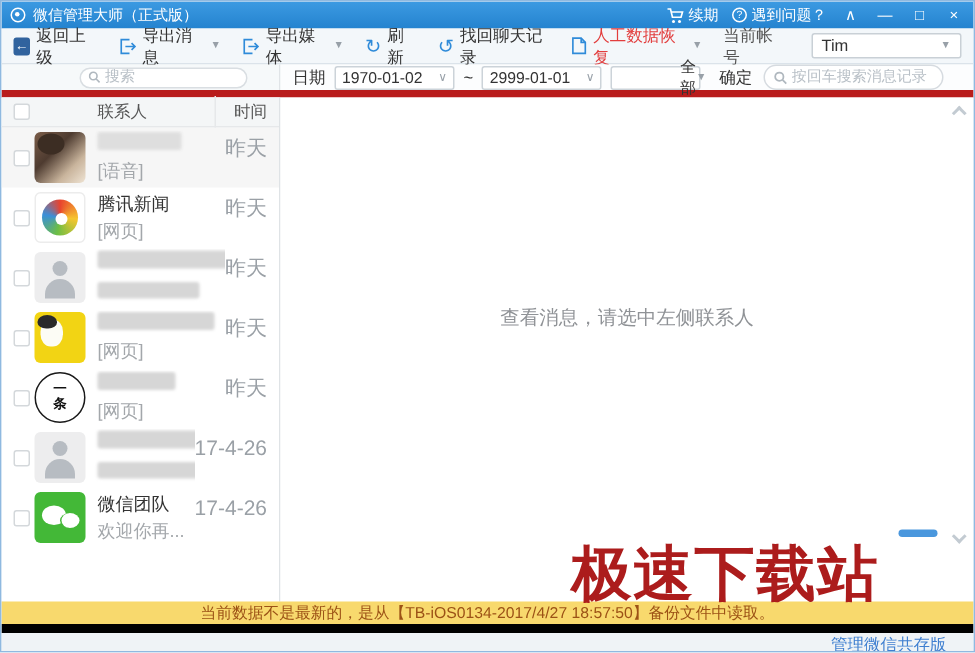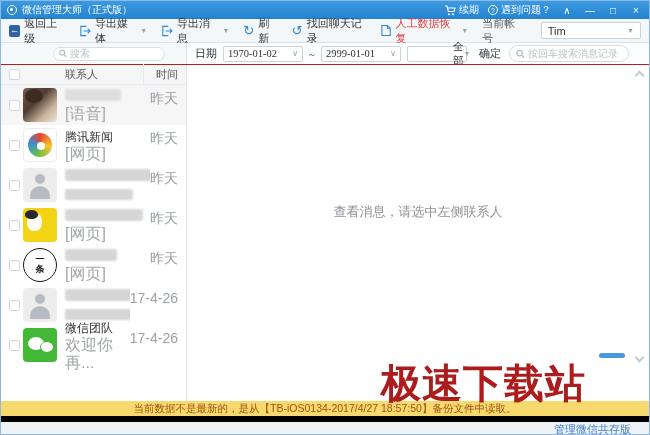--- a/index.html
+++ b/index.html
@@ -34,21 +34,21 @@
   .caret { font-size:7px; color:#98a0a8; margin-left:1px; }
   .danger { color:#e23d3d; }
   .account { margin-left:auto; display:flex; align-items:center; gap:18px; }
   .acct-label { color:#555; }
   .select {
     width:108px; height:17px; background:#fff; border:1px solid #c9d0d6; border-radius:2px;
     display:flex; align-items:center; padding:0 6px; font-size:11px; color:#333;
   }
   .select .caret { margin-left:auto; }
   
-  .filterbar { position:absolute; left:0; top:42px; width:100%; height:22px; display:flex; border-bottom:1px solid #b91c1c;font-family:Liberation Serif, serif; }
+  .filterbar { position:absolute; left:0; top:42px; width:100%; height:22px; display:flex; border-bottom:5px solid #b91c1c; }
   .filter-left { width:186px; height:100%; background:#f6f9fa; display:flex; align-items:center; border-right:1px solid #e0e4e7; }
   .searchpill {
     margin-left:52px; width:112px; height:14px; background:#fff; border:1px solid #d9dee2; border-radius:8px;
     display:flex; align-items:center; padding:0 5px; gap:3px;
   }
   .searchpill input, .searchbox input { border:none; outline:none; background:transparent; font-size:10px; width:100%; color:#666; font-family:inherit;}
   .searchpill input::placeholder, .searchbox input::placeholder { color:#b9c0c7; }
   .filter-right { flex:1; background:#fcfdfe; display:flex; align-items:center; padding:0 8px; gap:6px; font-size:11px; color:#333;justify-content:space-between; }
   .datebox { width:80px; height:16px; background:#fff; border:1px solid #ccd3d9; border-radius:2px; display:flex; align-items:center; padding:0 4px; font-size:10.5px; color:#333;}
   .datebox .chev { margin-left:auto; font-size:8px; color:#9aa2aa; }
@@ -81,21 +81,21 @@
   .av-yellow { background:#f2d414; }
   .av-yellow::before { content:""; position:absolute; left:4px; top:5px; width:15px; height:18px; border-radius:45%; background:#fcfcf5; }
   .av-yellow::after { content:""; position:absolute; left:2px; top:2px; width:13px; height:9px; border-radius:50% 50% 45% 45%; background:#2a2a2a; }
   .av-yitiao { background:#fff; border:1.5px solid #1a1a1a; border-radius:50%; display:flex; align-items:center; justify-content:center;
     font-size:9px; font-weight:bold; color:#111; white-space:pre; line-height:1.1; text-align:center; }
   .av-wechat { background:#43b837; }
   .av-wechat::before { content:""; position:absolute; left:5px; top:9px; width:16px; height:13px; border-radius:50%; background:#fff; }
   .av-wechat::after { content:""; position:absolute; left:17px; top:14px; width:12px; height:10px; border-radius:50%; background:#fff; border-left:1px solid #43b837; }
   .rowmain { flex:1; padding-left:8px; overflow:hidden; align-self:center; }
   .name { font-size:12px; color:#333; height:14px; line-height:14px; }
-  .subtitle { font-size:16px; color:#a3a7ab; height:13px; line-height:13px; margin-top:3px; }
+  .subtitle { font-size:12px; color:#a3a7ab; height:13px; line-height:13px; margin-top:3px; }
   .censor { background:#d6d6d6; border-radius:2px; filter:blur(1.2px); display:inline-block; width:80px; height:12px; }
   .subtitle.censor { height:11px; margin-top:4px; }
   .row:nth-child(1) .name.censor { width:56px; background:#dedede; }
   .row:nth-child(3) .name.censor { width:96px; }
   .row:nth-child(3) .subtitle.censor { width:68px; }
   .row:nth-child(4) .name.censor { width:78px; }
   .row:nth-child(5) .name.censor { width:52px; }
   .row:nth-child(6) .name.censor { width:102px; }
   .row:nth-child(6) .subtitle.censor { width:74px; }
   .time { font-size:14px; color:#9aa0a6; margin-left:auto; padding-right:8px; align-self:flex-start; padding-top:5px; white-space:nowrap; }
@@ -148,28 +148,28 @@
 
   <div class="toolbar">
     <div class="tbtn">
       <span class="ic-back">←</span>
       <span>返回上级</span>
     </div>
     <div class="tbtn">
       <svg width="13" height="12" viewBox="0 0 13 12">
         <path d="M8 1H2v10h6M5 6h7M9.5 3.5 12 6 9.5 8.5" fill="none" stroke="#2f8bd9" stroke-width="1.2"></path>
       </svg>
-      <span>导出媒体</span>
+      <span>导出消息</span>
       <span class="caret">▼</span>
     </div>
     <div class="tbtn">
       <svg width="13" height="12" viewBox="0 0 13 12">
         <path d="M8 1H2v10h6M5 6h7M9.5 3.5 12 6 9.5 8.5" fill="none" stroke="#2f8bd9" stroke-width="1.2"></path>
       </svg>
-      <span>导出消息</span>
+      <span>导出媒体</span>
       <span class="caret">▼</span>
     </div>
     <div class="tbtn">
       <span class="glyph">↻</span>
       <span>刷新</span>
     </div>
     <div class="tbtn">
       <span class="glyph">↺</span>
       <span>找回聊天记录</span>
     </div>

